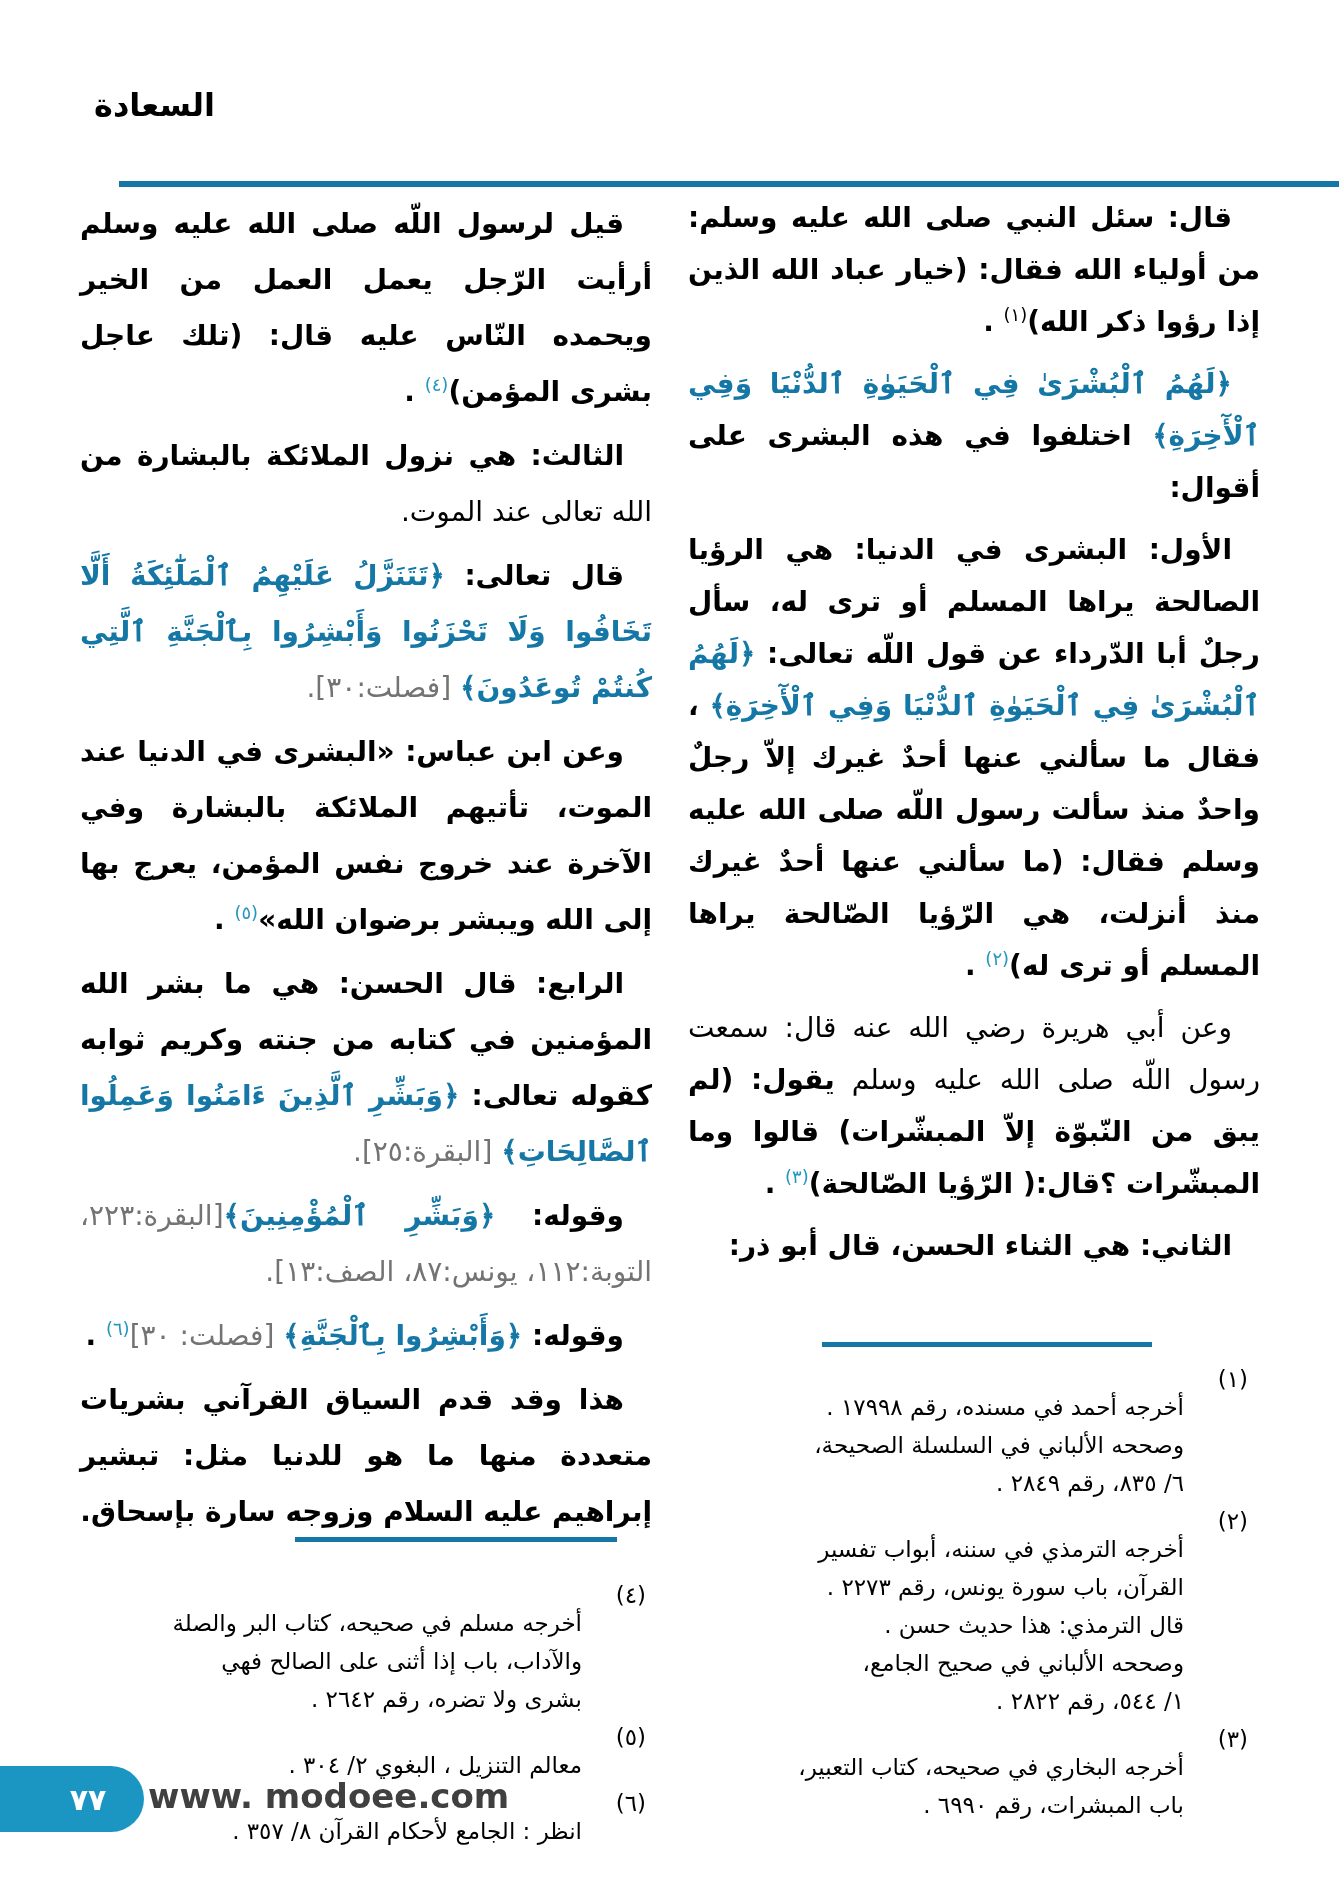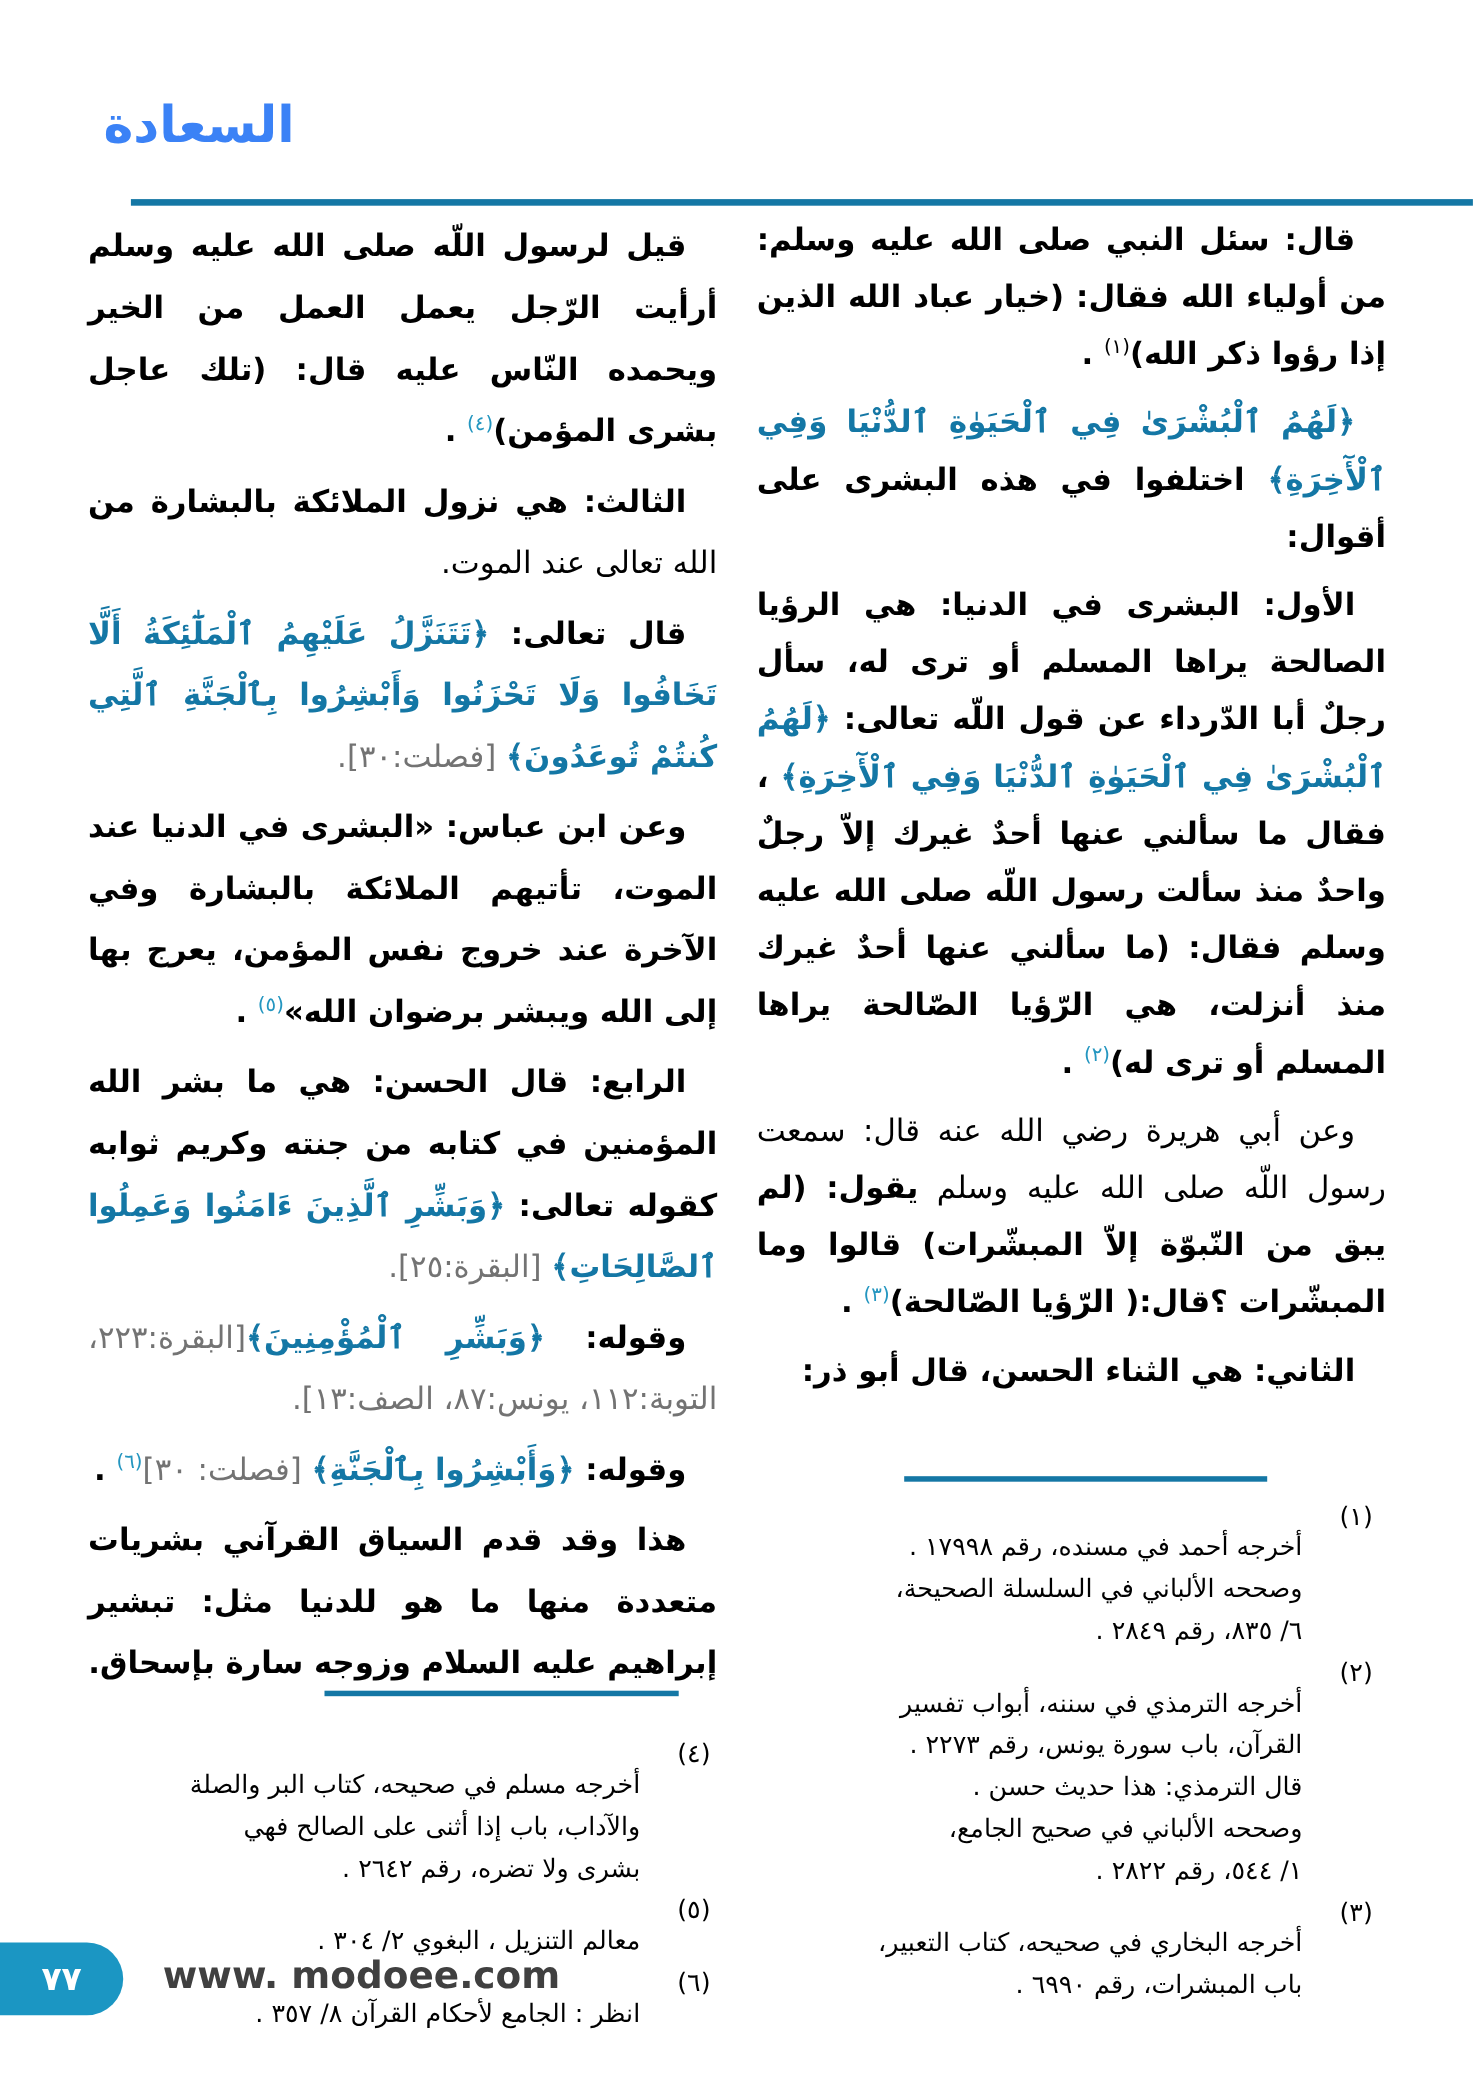--- a/index.html
+++ b/index.html
@@ -7,22 +7,22 @@
     position:relative;
     width:1339px;height:1890px;
     background:#ffffff;
     overflow:hidden;
     font-family:"DejaVu Sans", sans-serif;
     color:#000;
   }
   
   .title{
     position:absolute;left:94px;top:86px;
-    font-size:46px;font-weight:bold;
-    color:#3b82f6;
+    font-size:32px;font-weight:bold;
+    color:#000000;
   }
   .rule{
     position:absolute;left:119px;top:181px;right:0;height:6px;
     background:#1477a5;
   }
   
   .col{
     position:absolute;
     direction:rtl;
     text-align:justify;
@@ -55,21 +55,21 @@
   .fn-num{
     flex:0 0 56px;font-size:23px;line-height:38px;white-space:nowrap;
   }
   .fn-lines{flex:1 1 auto;margin-top:28px;}
   .fn-line{font-size:23px;line-height:38px;}
   
   .badge{
     position:absolute;left:0;top:1766px;width:112px;height:66px;
     background:#1b96c3;border-radius:0 33px 33px 0;
     color:#fff;display:flex;align-items:center;justify-content:center;
-    font-size:30px;font-weight:bold;
+    font-size:30px;font-weight:bold;padding-left:32px;
   }
   .site{
     position:absolute;left:148px;top:1776px;
     font-size:34px;font-weight:bold;color:#404040;
   }
 </style>
 </head>
 <body>
 
 <div class="page">

